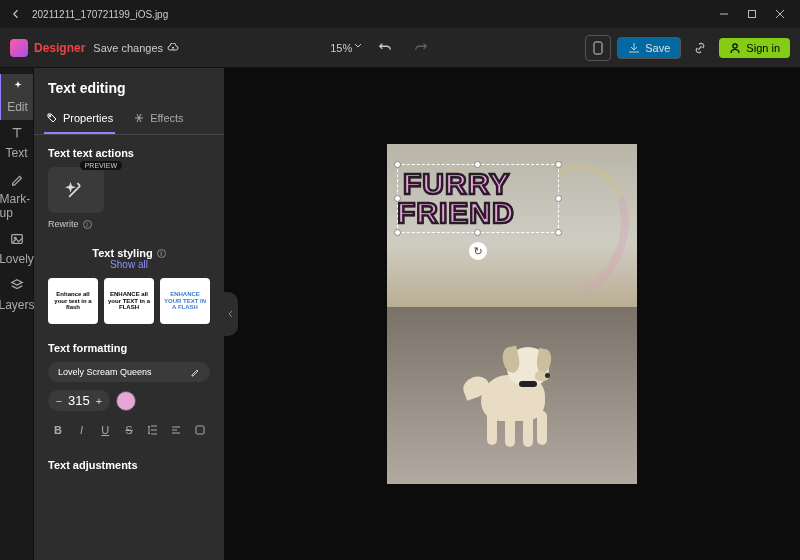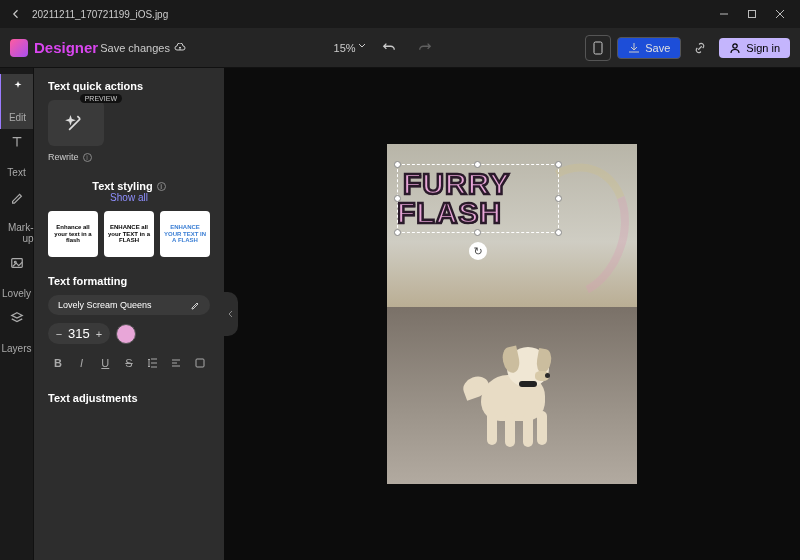--- a/index.html
+++ b/index.html
@@ -5,32 +5,32 @@
   * { margin: 0; padding: 0; box-sizing: border-box; font-family: 'Segoe UI', sans-serif; }
   body { width: 800px; height: 560px; background: #1a1a1a; color: #e0e0e0; overflow: hidden; font-size: 11px; }
   .titlebar { height: 28px; background: #1a1a1a; display: flex; align-items: center; padding: 0 6px; }
   .titlebar-back { width: 20px; display:flex; align-items:center; justify-content:center; cursor:pointer; }
   .titlebar-filename { font-size: 10px; color: #ccc; margin-left: 6px; }
   .titlebar-spacer { flex: 1; }
   .win-btn { width: 28px; height: 22px; display:flex; align-items:center; justify-content:center; cursor:pointer; color:#bbb; }
   .toolbar { height: 40px; background: #252525; display:flex; align-items:center; padding:0 10px; border-bottom:1px solid #111; }
   .brand { display:flex; align-items:center; gap:6px; }
   .brand-logo { width:18px; height:18px; background:linear-gradient(135deg,#ff5ca0,#a84ff0); border-radius:4px; position:relative; }
-  .brand-name { font-size:15px; font-weight:600; color:#d946ef; }
-  .save-changes { font-size:11px; color:#ccc; margin-left:2px; cursor:pointer; display:flex; align-items:center; gap:4px;}
+  .brand-name { font-size:12px; font-weight:600; color:#ef4444; }
+  .save-changes { font-size:11px; color:#ccc; margin-left:8px; cursor:pointer; display:flex; align-items:center; gap:4px;}
   .toolbar-center { flex:1; display:flex; align-items:center; justify-content:center; gap:10px; }
   .zoom-label { font-size:11px; color:#ccc; display:flex; align-items:flex-start; gap:2px;}
   .icon-btn { width:26px; height:26px; display:flex; align-items:center; justify-content:center; cursor:pointer; border-radius:4px; color:#bbb; }
   .icon-btn.disabled { opacity:0.35; cursor:default; }
   .toolbar-right { display:flex; align-items:center; gap:6px; }
-  .save-btn { display:flex; align-items:center; gap:5px; padding:4px 10px; border:1px solid #555; border-radius:4px; cursor:pointer; font-size:11px; background:#1d4ed8; }
-  .signin-btn { display:flex; align-items:center; gap:5px; padding:4px 10px; background:#c4b5fd; color:#000; border-radius:4px; cursor:pointer; font-size:11px; font-weight:500; }
+  .save-btn { display:flex; align-items:center; gap:5px; padding:4px 10px; border:1px solid #555; border-radius:4px; cursor:pointer; font-size:11px; background:#0369a1; }
+  .signin-btn { display:flex; align-items:center; gap:5px; padding:4px 10px; background:#84cc16; color:#000; border-radius:4px; cursor:pointer; font-size:11px; font-weight:500; }
   .main { display:flex; height:calc(100% - 68px); }
   .rail { width:34px; background:#1a1a1a; border-right:1px solid #111; display:flex; flex-direction:column; align-items:center; padding-top:6px; }
-  .rail-item { width:34px; padding:6px 0; display:flex; flex-direction:column; align-items:center; gap:18px; cursor:pointer; color:#aaa; font-size:10px;text-align:right; }
+  .rail-item { width:34px; padding:6px 0; display:flex; flex-direction:column; align-items:center; gap:6px; cursor:pointer; color:#aaa; font-size:12px; }
   .rail-item.active { background:#3a3a3a; border-left:2px solid #9b7bff; margin-left:-2px; padding-left:2px; }
   .rail-item svg { width:14px; height:14px; }
   .panel { width:190px; background:#2d2d2d; overflow:hidden; position:relative; display:flex; flex-direction:column; }
   .panel-title { padding:12px 14px 8px; font-size:14px; font-weight:600; color:#fff; }
   .tabs { display:flex; border-bottom:1px solid #444; padding:0 10px; gap:16px; }
   .tab { padding:8px 2px; font-size:11px; color:#aaa; cursor:pointer; display:flex; align-items:center; gap:5px; border-bottom:2px solid transparent; }
   .tab.active { color:#fff; border-bottom-color:#9b7bff; }
   .panel-body { flex:1; overflow-y:auto; padding:12px 14px; }
   .section-title { font-size:11px; font-weight:600; color:#fff; margin-bottom:8px; display:flex; align-items:center; gap:4px;}
   .rewrite-box { width:56px; height:46px; background:#3a3a3a; border-radius:6px; position:relative; display:flex; align-items:center; justify-content:center; cursor:pointer; }
@@ -195,22 +195,38 @@
     </div>
     <div class="rail-item">
       <svg viewBox="0 0 16 16" fill="none" stroke="#aaa" stroke-width="1.4">
           <path d="M8 2l6 3-6 3-6-3 6-3zM2 9l6 3 6-3"></path>
         </svg>
       <span>Layers</span>
     </div>
   </div>
 
   <div class="panel">
+    <div class="panel-title">Text editing</div>
+    <div class="tabs">
+      <div class="tab active">
+        <svg width="12" height="12" viewBox="0 0 12 12" fill="none" stroke="#fff">
+            <path d="M2 2h3l5 5-3 3-5-5z"></path>
+            <circle cx="4" cy="4" r="0.8" fill="#fff"></circle>
+          </svg>
+        <span>Properties</span>
+      </div>
+      <div class="tab">
+        <svg width="12" height="12" viewBox="0 0 12 12" fill="none" stroke="#aaa">
+            <path d="M4 2l4 8M8 2l-4 8M2 6h8"></path>
+          </svg>
+        <span>Effects</span>
+      </div>
+    </div>
     <div class="panel-body">
-      <div class="section-title">Text quick actions</div>
+      <div class="section-title">Text text actions</div>
       <div class="rewrite-box">
         <span class="preview-badge">PREVIEW</span>
         <svg width="22" height="22" viewBox="0 0 16 16" fill="none" stroke="#ddd" stroke-width="1.2">
             <path d="M3 13l8-8M9 3l2 2M4 4l.5 1.5L6 6l-1.5.5L4 8l-.5-1.5L2 6l1.5-.5z"></path>
           </svg>
       </div>
       <div class="rewrite-label">
         <span>Rewrite</span>
         <span class="info-ic">i</span>
       </div>
@@ -312,18 +328,18 @@
           <div class="sel-h h-tr"></div>
           <div class="sel-h h-ml"></div>
           <div class="sel-h h-mr"></div>
           <div class="sel-h h-bl"></div>
           <div class="sel-h h-bm"></div>
           <div class="sel-h h-br"></div>
           <div class="rot-handle">↻</div>
         </div>
         <div class="canvas-text">
           <span class="l1">FURRY</span>
-          <span class="l2">FLASH</span>
+          <span class="l2">FRIEND</span>
         </div>
       </div>
     </div>
   </div>
 </div>
 
 </body></html>

